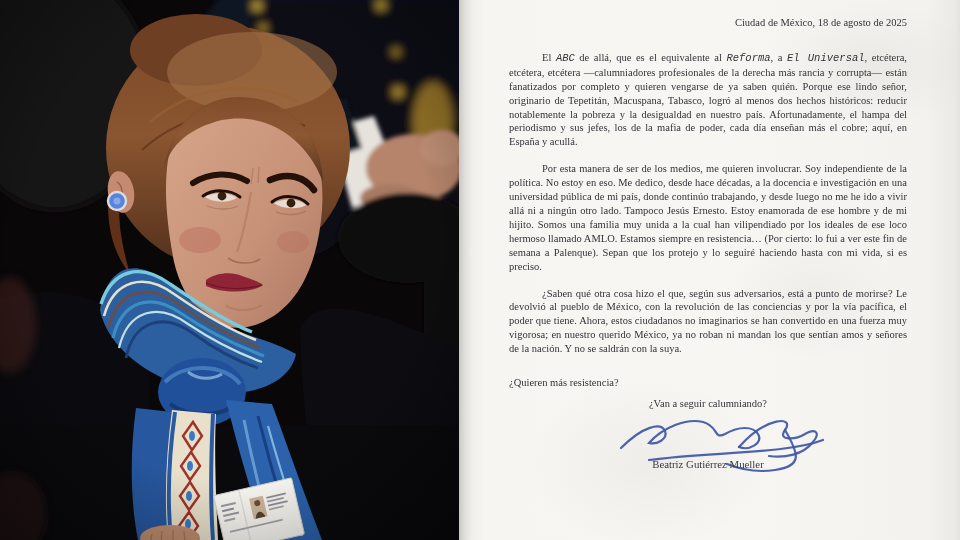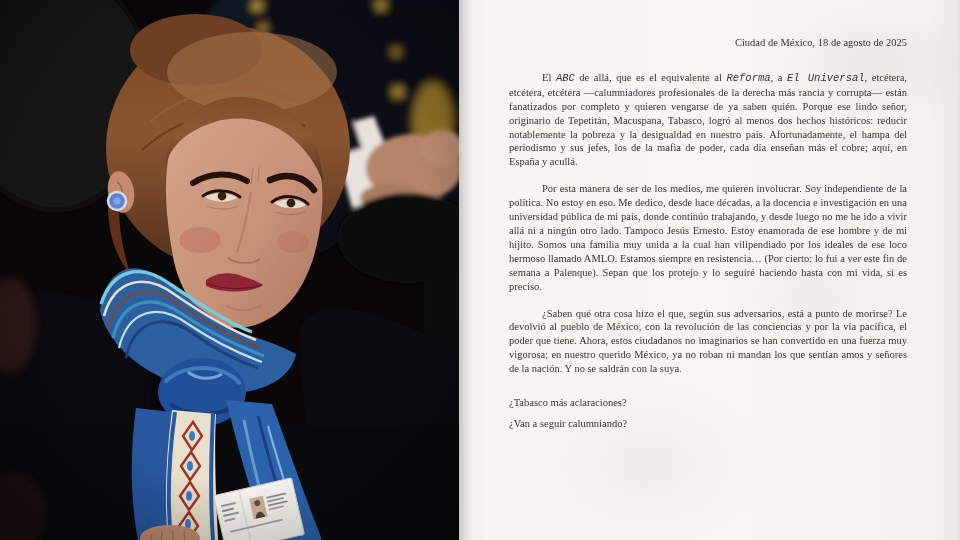--- a/index.html
+++ b/index.html
@@ -9,26 +9,26 @@
   .photo-pane svg{display:block;width:459px;height:540px;}
   
   .paper-pane{position:absolute;left:459px;top:0;width:501px;height:540px;
     background:
       radial-gradient(150px 90px at 82% 12%, rgba(150,148,142,.10), transparent 70%),
       radial-gradient(120px 90px at 70% 55%, rgba(150,148,142,.08), transparent 70%),
       radial-gradient(170px 120px at 38% 86%, rgba(148,146,140,.09), transparent 70%),
       linear-gradient(90deg,#c9c7c3 0px,#dedcd8 5px,#efeeea 12px,#f6f5f1 26px,var(--paper,#f7f6f2) 55%,#f3f2ee 93%,#eceae6 99%,#e5e3df 100%);
   }
   .letter{position:absolute;left:50px;top:0;width:398px;color:var(--ink,#35323a);font-size:10.5px;line-height:13.9px;}
-  .date{margin:36px 0 0;text-align:right;}
+  .date{margin:16px 0 0;text-align:right;}
   .body-paras .par{margin:13px 0 0;text-align:justify;text-indent:33px;}
   .body-paras .par:first-child{margin-top:21px;}
   .par em{font-style:italic;font-family:Liberation Mono, monospace;}
   .question{margin:20px 0 0;}
-  .question + .question{margin-top:7px;}
+  .question + .question{margin-top:7px;text-align:center;}
   .closing{margin:21px 0 0;}
   .sig-wrap{position:relative;height:74px;margin-top:1px;}
   .sig-svg{display:block;margin:0 auto;}
   .sig path{fill:none;stroke:var(--signature_ink,#3f56a7);stroke-width:2.2;stroke-linecap:round;opacity:.92;}
   .sig-name{position:absolute;left:0;right:0;top:46px;text-align:center;font-size:10.8px;color:#3a3740;}
 </style>
 </head>
 <body>
 
 <div class="stage">
@@ -199,18 +199,27 @@
   </div>
 
   <div class="paper-pane">
     <div class="letter">
       <p class="date">Ciudad de México, 18 de agosto de 2025</p>
       <div class="body-paras">
           <p class="par"><span>El </span><em>ABC</em><span> de allá, que es el equivalente al </span><em>Reforma</em><span>, a </span><em>El Universal</em><span>, etcétera, etcétera, etcétera —calumniadores profesionales de la derecha más rancia y corrupta— están fanatizados por completo y quieren vengarse de ya saben quién. Porque ese lindo señor, originario de Tepetitán, Macuspana, Tabasco, logró al menos dos hechos históricos: reducir notablemente la pobreza y la desigualdad en nuestro país. Afortunadamente, el hampa del periodismo y sus jefes, los de la mafia de poder, cada día enseñan más el cobre; aquí, en España y acullá.</span></p>
           <p class="par"><span>Por esta manera de ser de los medios, me quieren involucrar. Soy independiente de la política. No estoy en eso. Me dedico, desde hace décadas, a la docencia e investigación en una universidad pública de mi país, donde continúo trabajando, y desde luego no me he ido a vivir allá ni a ningún otro lado. Tampoco Jesús Ernesto. Estoy enamorada de ese hombre y de mi hijito. Somos una familia muy unida a la cual han vilipendiado por los ideales de ese loco hermoso llamado AMLO. Estamos siempre en resistencia… (Por cierto: lo fui a ver este fin de semana a Palenque). Sepan que los protejo y lo seguiré haciendo hasta con mi vida, si es preciso.</span></p>
           <p class="par"><span>¿Saben qué otra cosa hizo el que, según sus adversarios, está a punto de morirse? Le devolvió al pueblo de México, con la revolución de las conciencias y por la vía pacífica, el poder que tiene. Ahora, estos ciudadanos no imaginarios se han convertido en una fuerza muy vigorosa; en nuestro querido México, ya no roban ni mandan los que sentían amos y señores de la nación. Y no se saldrán con la suya.</span></p>
         </div>
-      <p class="question">¿Tabasco más aclaraciones?</p>
+      <p class="question">¿Quieren más resistencia?</p>
       <p class="question">¿Van a seguir calumniando?</p>
+      <div class="sig-wrap">
+        <svg class="sig-svg sig" width="250" height="66" viewBox="0 0 250 66">
+          <path d="M38,36 C60,14 78,10 82,19 C85,27 74,33 66,31 C80,15 104,6 120,10 C136,14 130,28 142,22 C156,14 170,14 175,22 C181,31 166,39 156,35"></path>
+          <path d="M156,35 C184,4 212,4 202,18 C194,29 212,28 222,22 C232,16 238,20 230,30 C220,43 202,46 186,44"></path>
+          <path d="M66,48 C126,40 204,42 240,28"></path>
+          <path d="M202,18 C216,42 220,54 192,58 C172,61 154,56 144,52"></path>
+        </svg>
+        <div class="sig-name">Beatriz Gutiérrez Mueller</div>
+      </div>
     </div>
   </div>
 
 </div>
 
 </body></html>

